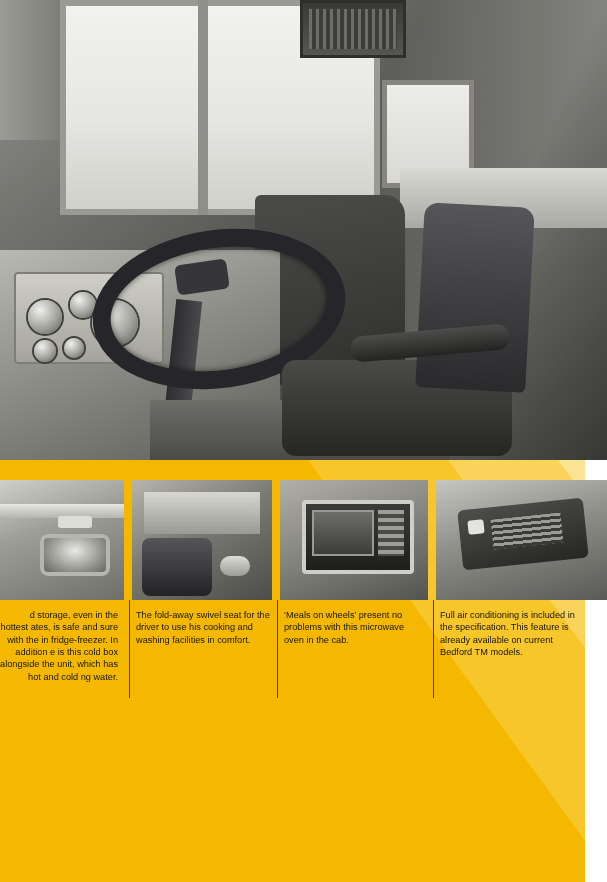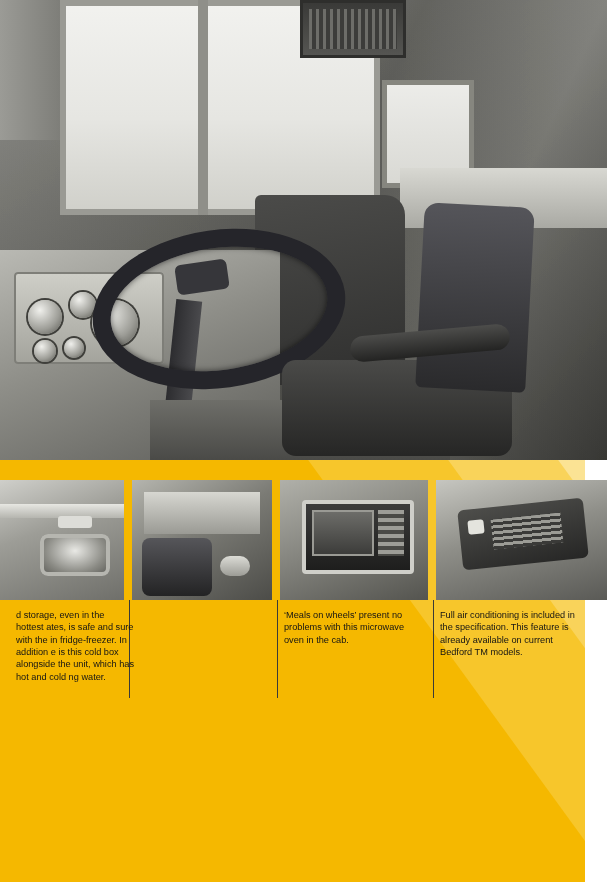--- a/index.html
+++ b/index.html
@@ -291,21 +291,21 @@
     width: 607px;
     height: 110px;
   }
   .caption {
     position: absolute;
     top: 0;
     font-size: 9.2px;
     line-height: 12.3px;
     color: #141414;
   }
-  .cap-1 { left: 16px;   width: 118px; }
+  .cap-1 { left: 0px;   width: 118px; text-align: right; }
   .cap-2 { left: 136px; width: 136px; }
   .cap-3 { left: 284px; width: 140px; }
   .cap-4 { left: 440px; width: 140px; }
 
   .vrule {
     position: absolute;
     top: 600px;
     width: 1px;
     height: 98px;
     background: #3a3a38;
@@ -404,18 +404,19 @@
     </div>
 
   </div>
 
   <div class="vrule vr-1"></div>
   <div class="vrule vr-2"></div>
   <div class="vrule vr-3"></div>
 
   <div class="captions">
     <p class="caption cap-1">d storage, even in the hottest ates, is safe and sure with the in fridge-freezer. In addition e is this cold box alongside the unit, which has hot and cold ng water.</p>
+    <p class="caption cap-2">The fold-away swivel seat for the driver to use his cooking and washing facilities in comfort.</p>
     <p class="caption cap-4">Full air conditioning is included in the specification. This feature is already available on current Bedford TM models.</p>
     <p class="caption cap-3">‘Meals on wheels’ present no problems with this microwave oven in the cab.</p>
   </div>
 
 
 </div>
 
 </body></html>

